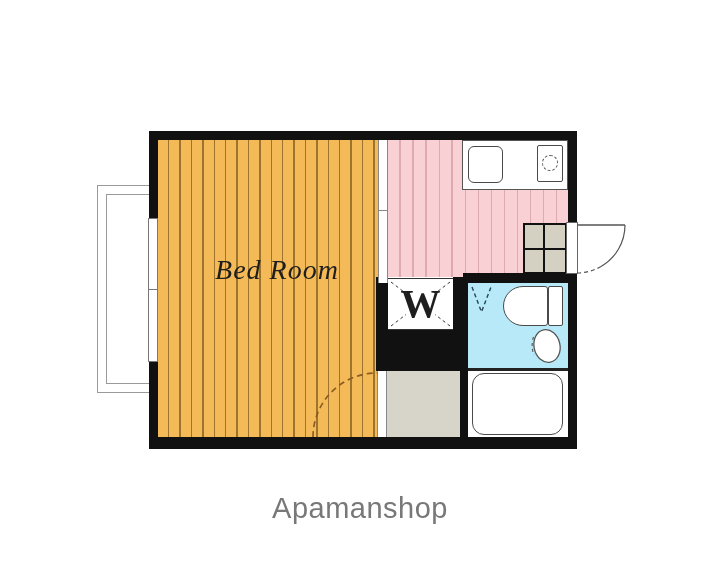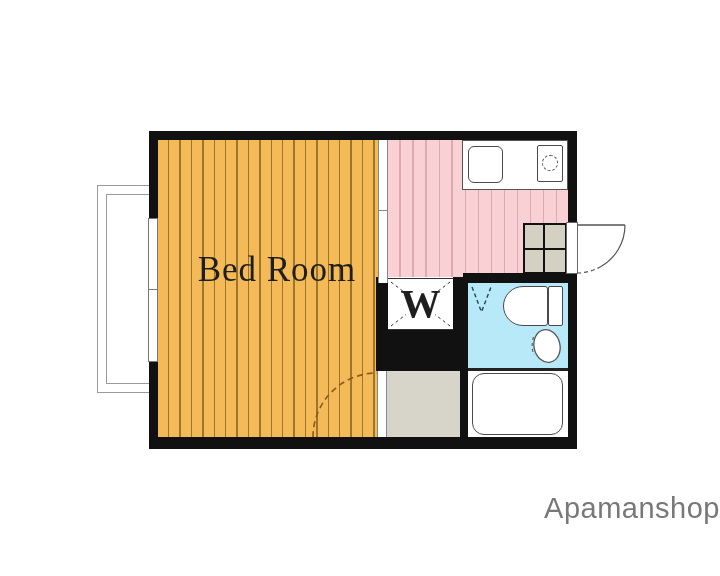--- a/index.html
+++ b/index.html
@@ -78,19 +78,19 @@
     <g stroke="#333" stroke-width="1" stroke-dasharray="3,3">
       <line x1="391" y1="282" x2="406" y2="293.5"></line>
       <line x1="450" y1="282" x2="435" y2="293.5"></line>
       <line x1="391" y1="326" x2="406" y2="314.5"></line>
       <line x1="450" y1="326" x2="435" y2="314.5"></line>
     </g>
     <ellipse cx="547" cy="346" rx="13" ry="16.5" transform="rotate(-12 547 346)" fill="#fff" stroke="#555" stroke-width="1.3"></ellipse>
     <path d="M533.5,337 Q530.5,346 534,355" stroke="#555" stroke-width="1.1" fill="none" stroke-dasharray="3,3"></path>
   </svg>
 
-  <div class="abs plan-label" style="left:177px;top:252px;width:200px;font-size:35px;line-height:35px;letter-spacing:1px;">
+  <div class="abs plan-label" style="left:177px;top:252px;width:200px;font-size:28px;line-height:35px;letter-spacing:1px;font-style:italic;">
     <div>Bed Room</div>
   </div>
 
 </div>
 
-<div class="abs brand" style="left:0;top:492px;width:720px;text-align:right;">Apamanshop</div>
+<div class="abs brand" style="left:0;top:492px;width:720px;text-align:center;">Apamanshop</div>
 
 </body></html>

